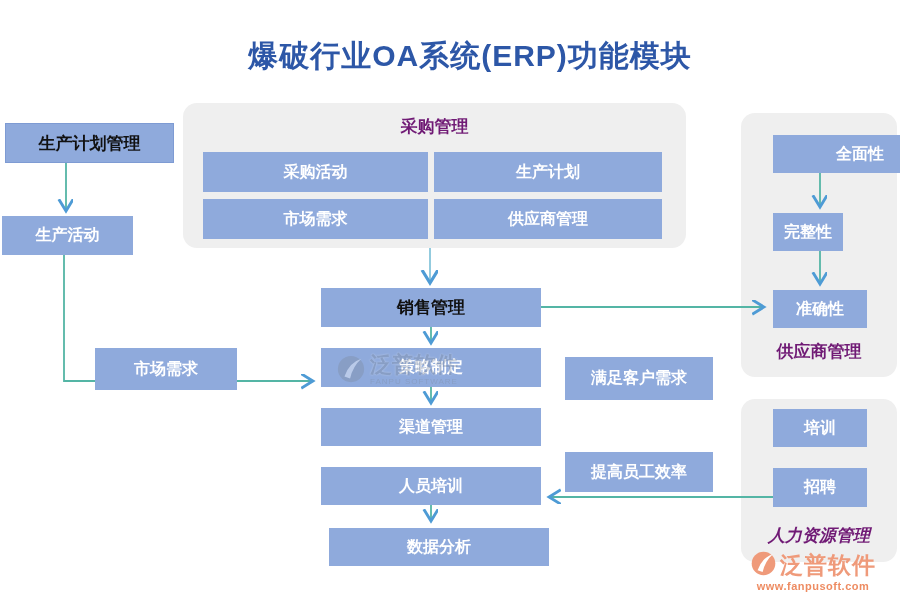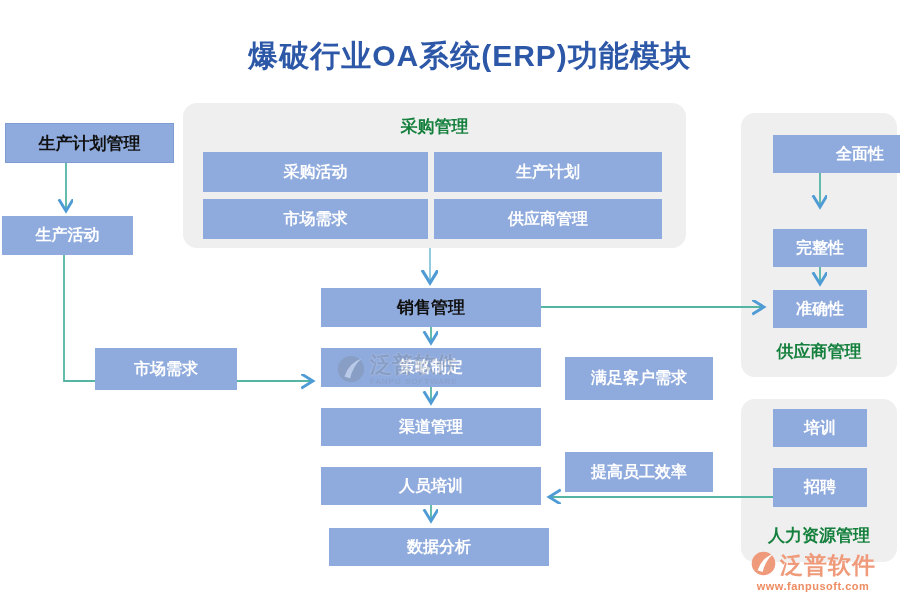--- a/index.html
+++ b/index.html
@@ -7,21 +7,21 @@
     position:relative;width:900px;height:600px;overflow:hidden;background:#ffffff;
     font-family:"Liberation Sans",sans-serif;
   }
   .title{
     position:absolute;left:40px;top:36px;width:860px;text-align:center;
     font-size:30px;font-weight:800;color:#2d57a7;letter-spacing:1px;
   }
   .panel{position:absolute;background:#efefef;border-radius:14px;z-index:1;}
   .panel-title{
     position:absolute;width:100%;text-align:center;
-    font-size:17px;font-weight:bold;color:#15803d;
+    font-size:17px;font-weight:bold;color:#701a75;
   }
   .lines{position:absolute;left:0;top:0;z-index:2;}
   .node{
     position:absolute;background:#8faadc;color:#ffffff;font-weight:bold;font-size:16px;
     display:flex;align-items:center;justify-content:center;text-align:center;z-index:3;
   }
   .node.dark{color:#111111;font-size:17px;}
   .node.bordered{border:1px solid #7e9bd3;}
   .watermark{
     position:absolute;left:336px;top:354px;z-index:4;display:flex;align-items:flex-start;gap:4px;
@@ -44,21 +44,21 @@
 
   <div class="title">爆破行业OA系统(ERP)功能模块</div>
 
   <div class="panel" style="left:183px;top:103px;width:503px;height:145px;">
     <div class="panel-title" style="top:12px;">采购管理</div>
   </div>
   <div class="panel" style="left:741px;top:113px;width:156px;height:264px;">
     <div class="panel-title" style="top:227px;">供应商管理</div>
   </div>
   <div class="panel" style="left:741px;top:399px;width:156px;height:163px;">
-    <div class="panel-title" style="top:125px;">人力资源管理</div>
+    <div class="panel-title" style="top:125px;font-style:italic;">人力资源管理</div>
   </div>
 
   <svg class="lines" width="900" height="600">
     <defs>
       <marker id="ah" markerWidth="10" markerHeight="10" refX="6" refY="4" orient="auto">
         <polyline points="0,0 6.5,4 0,8" fill="none" stroke="#4e9bd5" stroke-width="1.6"></polyline>
       </marker>
     </defs>
 
     <path d="M66,161 L66,210" stroke="#54b5a5" stroke-width="1.8" fill="none" marker-end="url(#ah)"></path>
@@ -94,21 +94,21 @@
   <div class="node dark" style="left:321px;top:288px;width:220px;height:39px;">销售管理</div>
   <div class="node" style="left:321px;top:348px;width:220px;height:39px;">策略制定</div>
   <div class="node" style="left:321px;top:408px;width:220px;height:38px;">渠道管理</div>
   <div class="node" style="left:321px;top:467px;width:220px;height:38px;">人员培训</div>
   <div class="node" style="left:329px;top:528px;width:220px;height:38px;">数据分析</div>
 
   <div class="node" style="left:565px;top:324px;width:148px;height:43px;margin-top:33px;">满足客户需求</div>
   <div class="node" style="left:565px;top:452px;width:148px;height:40px;">提高员工效率</div>
 
   <div class="node" style="left:773px;top:135px;width:94px;height:38px;padding-left:40px;">全面性</div>
-  <div class="node" style="left:773px;top:213px;width:94px;height:38px;margin-top:16px;">完整性</div>
+  <div class="node" style="left:773px;top:213px;width:70px;height:38px;">完整性</div>
   <div class="node" style="left:773px;top:290px;width:94px;height:38px;">准确性</div>
 
   <div class="node" style="left:773px;top:409px;width:94px;height:38px;">培训</div>
   <div class="node" style="left:773px;top:468px;width:94px;height:39px;">招聘</div>
 
   <div class="watermark">
     <span>
       <svg width="30" height="30" viewBox="0 0 32 32">
         <circle cx="16" cy="16" r="14" fill="#7d8ba1"></circle>
         <path d="M9 24 Q14 9 27 5 Q18 13 15 26 Z" fill="#ffffff"></path>

